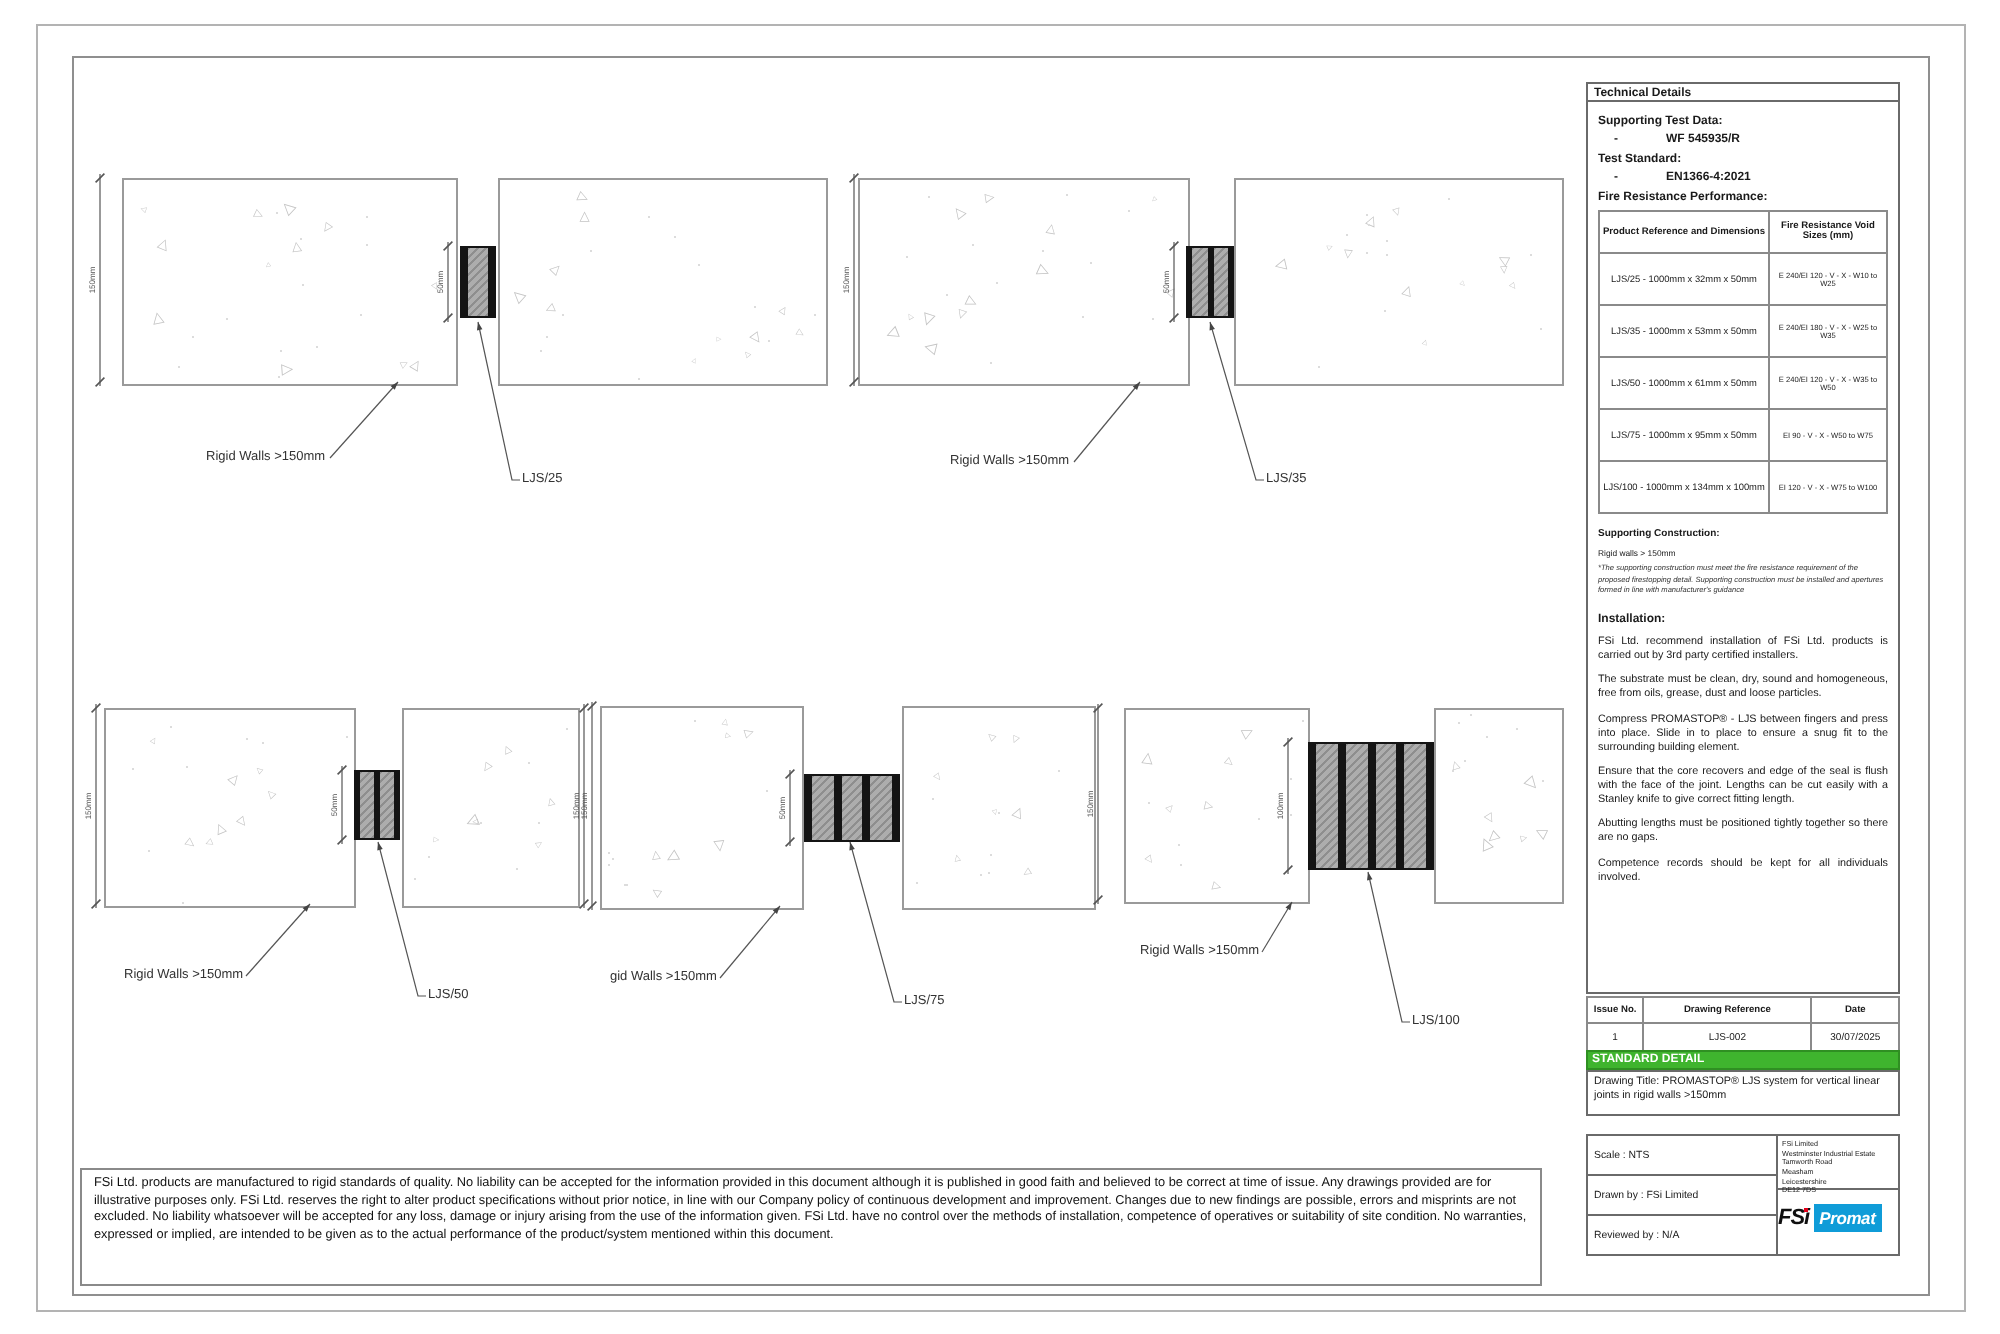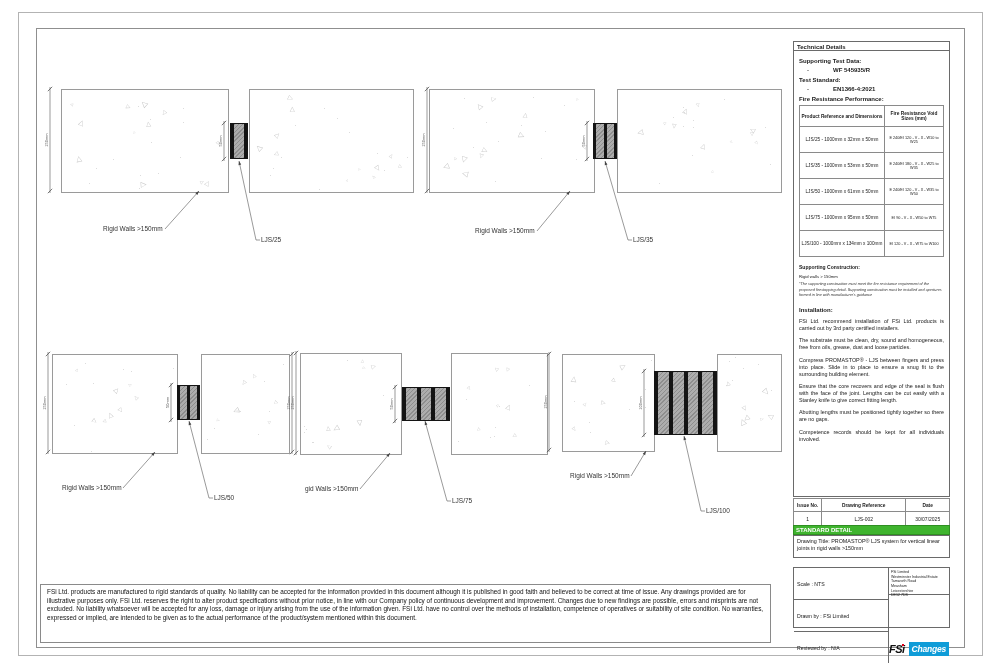--- a/index.html
+++ b/index.html
@@ -44,21 +44,21 @@
   .iw1{width:18%;}.iw2{width:54%;}.iw3{width:28%;}
 
   #std-banner{top:525px;height:10px;border:1px solid #2f8f22;color:#fff;font-size:6px;font-weight:bold;line-height:9px;padding-left:2px;}
   #dt-box{top:535px;height:23px;font-size:5.4px;line-height:1.35;padding:2px 3px;}
 
   #bb{top:567px;height:61px;display:grid;grid-template-columns:95px 60px;}
   .bb-left{border-right:1px solid #6a6a6a;display:flex;flex-direction:column;}
   .bb-left .row{flex:1;font-size:5.2px;padding-left:3px;display:flex;align-items:center;border-bottom:1px solid #6a6a6a;}
   .bb-left .row:last-child{border-bottom:none;}
   .address{border-bottom:1px solid #6a6a6a;padding:2px 2px;font-size:3.6px;line-height:1.3;color:#222;height:27px;box-sizing:border-box;}
-  .logo-row{display:flex;align-items:center;justify-content:space-between;gap:2px;height:28px;margin-top:40px;}
+  .logo-row{display:flex;align-items:center;justify-content:flex-start;gap:2px;height:28px;}
   .fsi{position:relative;font-weight:bold;font-style:italic;font-size:11px;color:#101010;letter-spacing:-0.5px;}
   .fsi-dot{position:absolute;right:0.5px;top:0.5px;width:2.5px;height:2.5px;background:#e2001a;}
   .promat{background:#0f9cd8;color:#fff;font-weight:bold;font-size:8.5px;font-style:italic;padding:2px 3px;letter-spacing:-0.2px;}
 
   
   #disclaimer{position:absolute;left:40px;top:584px;width:731px;height:59px;border:1px solid #8a8a8a;box-sizing:border-box;padding:3px 6px;font-size:6.4px;line-height:1.33;color:#111;}
 </style>
 </head>
 <body>
 
@@ -472,19 +472,19 @@
       <div class="address">
         <div>FSi Limited</div>
         <div>Westminster Industrial Estate</div>
         <div>Tamworth Road</div>
         <div>Measham</div>
         <div>Leicestershire</div>
         <div>DE12 7DS</div>
       </div>
       <div class="logo-row">
         <span class="fsi"><span>FSi</span><span class="fsi-dot" style="background: rgb(226, 0, 26);"></span></span>
-        <span class="promat" style="background: rgb(15, 156, 216);">Changes</span>
+        <span class="promat" style="background: rgb(15, 156, 216);">Promat</span>
       </div>
     </div>
   </div>
 
   <div id="disclaimer">FSi Ltd. products are manufactured to rigid standards of quality. No liability can be accepted for the information provided in this document although it is published in good faith and believed to be correct at time of issue. Any drawings provided are for illustrative purposes only. FSi Ltd. reserves the right to alter product specifications without prior notice, in line with our Company policy of continuous development and improvement. Changes due to new findings are possible, errors and misprints are not excluded. No liability whatsoever will be accepted for any loss, damage or injury arising from the use of the information given. FSi Ltd. have no control over the methods of installation, competence of operatives or suitability of site condition. No warranties, expressed or implied, are intended to be given as to the actual performance of the product/system mentioned within this document.</div>
 </div>
 
 </body></html>

